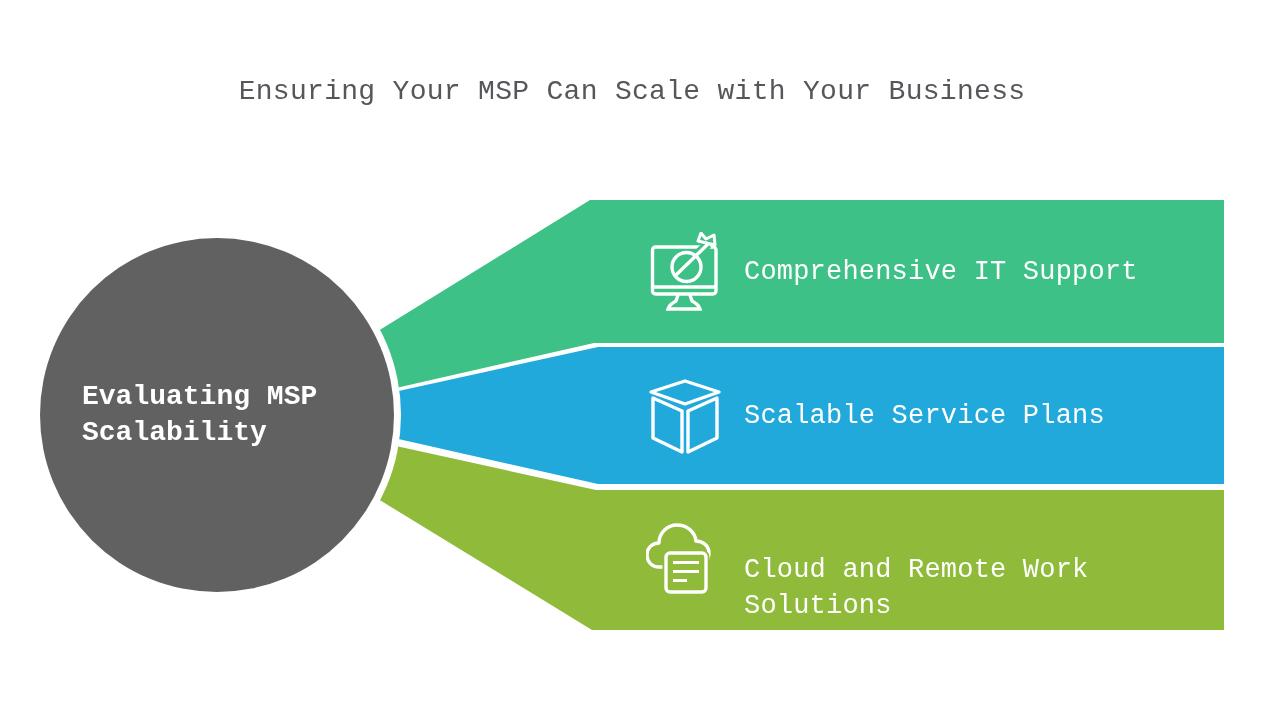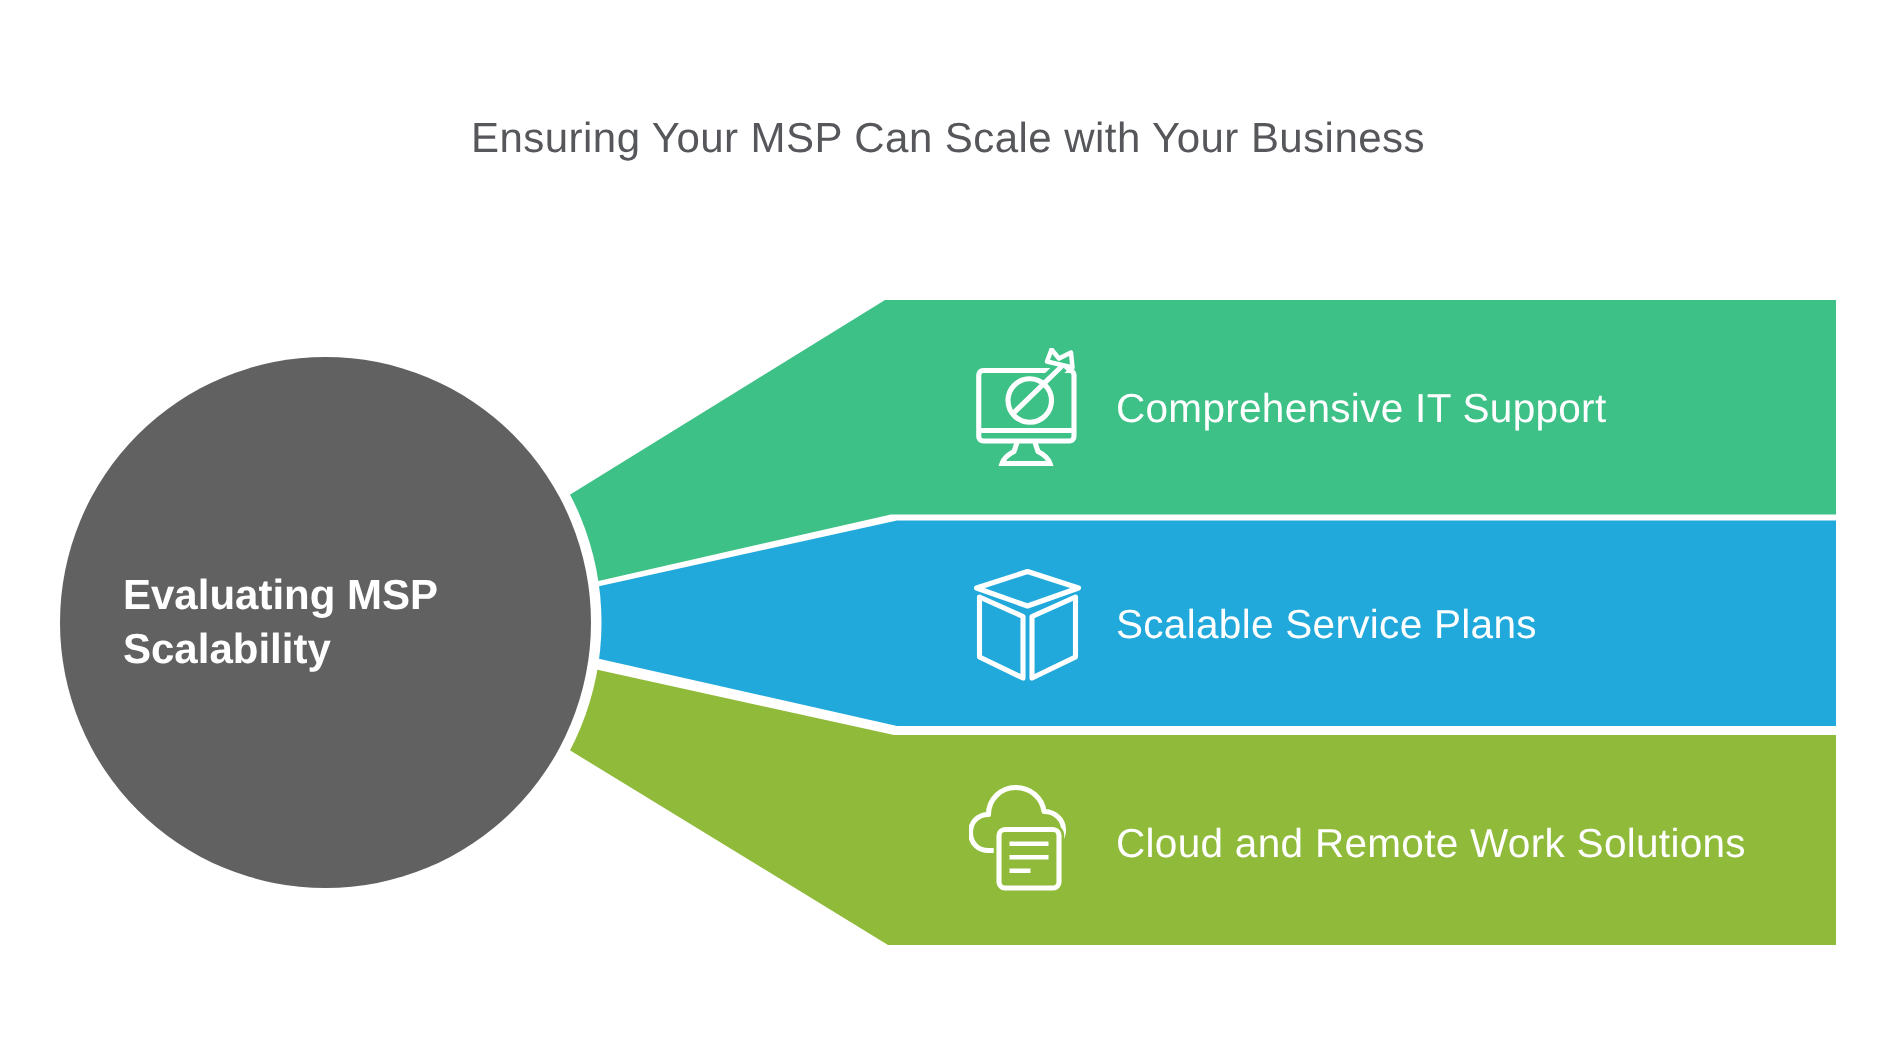--- a/index.html
+++ b/index.html
@@ -1,21 +1,21 @@
 <!DOCTYPE html>
 <html style="--band-1: #3dc186; --band-2: #22a9dc; --band-3: #8fba3a; --circle-fill: #616161; --circle-ring: #ffffff; --title-text: #56575b; --label-text: #ffffff; --icon-stroke: #ffffff; --background: #ffffff;"><head>
 <meta charset="utf-8">
 <style>
   html,body{margin:0;padding:0;}
   body{
     width:1264px;height:705px;position:relative;overflow:hidden;
     background:var(--background,#fff);
     font-family:"Liberation Sans", sans-serif;
   }
-  .stage{position:absolute;inset:0;}
+  .stage{position:absolute;inset:0;font-family:Liberation Mono, monospace;}
   svg{display:block;}
   .shapes{position:absolute;left:0;top:0;}
   .title{
     position:absolute;left:0;top:76px;width:1264px;
     text-align:center;font-size:28px;letter-spacing:.3px;
     color:var(--title-text,#56575b);
   }
   .center-label{
     position:absolute;left:82px;top:235px;width:270px;height:360px;
     display:flex;align-items:center;justify-content:center;
@@ -23,21 +23,21 @@
     color:var(--label-text,#fff);
   }
   .band-label{
     position:absolute;left:744px;width:430px;
     display:flex;align-items:center;
     font-size:27px;line-height:36px;letter-spacing:.2px;
     color:var(--label-text,#fff);
   }
   .band-label.b1{top:200px;height:143px;}
   .band-label.b2{top:347px;height:137px;}
-  .band-label.b3{top:491px;height:141px;}
+  .band-label.b3{top:517px;height:141px;}
   .icon{position:absolute;width:80px;height:80px;}
   .icon.i1{left:646px;top:232px;}
   .icon.i2{left:646px;top:375px;}
   .icon.i3{left:646px;top:520px;}
 </style>
 </head>
 <body>
 
 <div class="stage">
 

